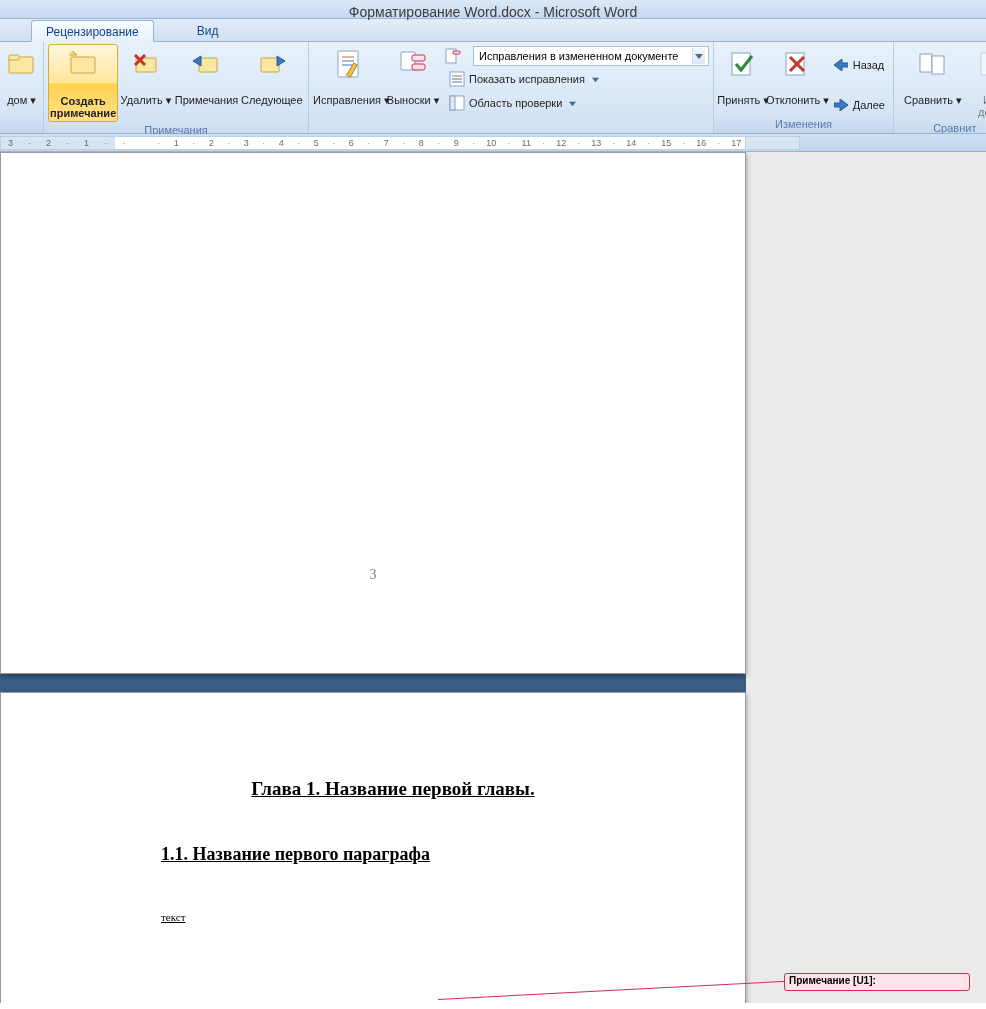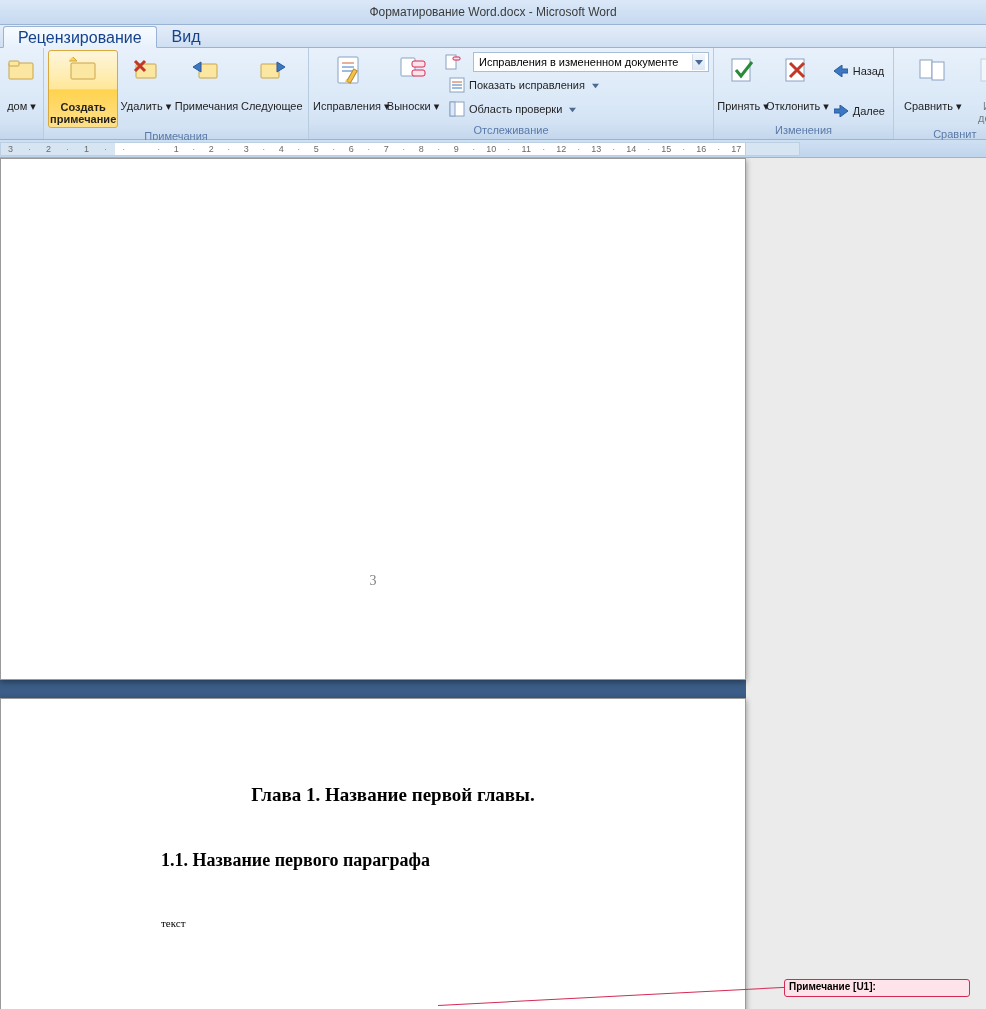--- a/index.html
+++ b/index.html
@@ -5,47 +5,48 @@
   * { box-sizing: border-box; margin: 0; padding: 0; }
   body {
     font-family: 'Segoe UI', Tahoma, sans-serif;
     font-size: 11px;
     background: #ffffff;
     overflow: hidden;
     width: 986px;
     height: 1009px;
   }
   .titlebar {
-    height: 25px;
+    height: 19px;
     background: linear-gradient(to bottom, #dbe8f8, #c6d9f0);
     border-bottom: 1px solid #9ab3d5;
     text-align: center;
     line-height: 25px;
-    font-size: 12px;
+    font-size: 14px;
     color: #3b3b3b;
   }
   .tabs-row {
     height: 23px;
     background: linear-gradient(to bottom, #e4edf9, #cfdff2);
     display: flex;
     align-items: flex-end;
     border-bottom: 1px solid #9ab3d5;
     padding-left: 3px;
   }
   .tab {
     height: 22px;
     padding: 0 14px;
     line-height: 22px;
-    font-size: 16px;
+    font-size: 12px;
     color: #15428b;
     cursor: pointer;
     border: 1px solid transparent;
     border-bottom: none;
     border-top-left-radius: 3px;
     border-top-right-radius: 3px;
+    margin-left: 28px;
   }
   .tab.active {
     background: linear-gradient(to bottom, #f7fbff, #e8f1fb);
     border: 1px solid #9ab3d5;
     border-bottom: 1px solid #e8f1fb;
     position: relative;
     top: 1px;
   }
   .ribbon {
     height: 92px;
@@ -134,21 +135,21 @@
     position:absolute; background:#fff; box-shadow: 0 2px 6px rgba(0,0,0,.4);
     border:1px solid #9a9a9a;
   }
   .page1 { left:0; top:0; width:746px; height:522px; }
   .page2 { left:0; top:540px; width:746px; height:500px; }
   .margin-shade {
     position:absolute; left:746px; top:0; bottom:0; width:240px;
     background: #ebebeb;
   }
   .page .pgnum { position:absolute; left:50%; transform:translateX(-50%); font-family:'Times New Roman',serif; font-size:14px; color:#808080;}
-  .doc { font-family:'Times New Roman', serif; color:#000; position:absolute; }
+  .doc { font-family:'Times New Roman', serif; color:#000; position:absolute;text-decoration:underline; }
   .doc h1c { display:block; text-align:center; font-weight:bold; font-size:19px; }
   .doc .h2 { font-weight:bold; font-size:18px; margin-top:44px; }
   .doc .body { font-size:11px; margin-top:46px; }
   .comment-line {
     position:absolute; border-top:1px solid #d42a54; transform-origin:left center;
   }
   .comment-box {
     position:absolute; width:186px; height:18px;
     background:#ffe3ea; border:1.5px solid #d42a54; border-radius:3px;
     font-size:10px; font-weight:bold; color:#000; padding:1px 4px;
@@ -293,21 +294,20 @@
                 <rect x="1" y="1" width="5" height="14" fill="#dbe8f8" stroke="#8aa2c0"></rect>
               </svg>
           </span>
           <span>Область проверки</span>
           <svg class="dd-arrow" viewBox="0 0 8 8">
               <polygon points="0,2 8,2 4,7" fill="#4a6a92"></polygon>
             </svg>
         </div>
       </div>
     </div>
-    <div class="rgroup-label">Отслеживание</div>
   </div>
 
   <div class="rgroup" style="width:180px;">
     <div class="rgroup-body">
       <div class="vbtn">
         <span class="icn">
           <svg width="30" height="28" viewBox="0 0 30 28">
               <rect x="4" y="3" width="18" height="22" fill="#fff" stroke="#8aa2c0"></rect>
               <polyline points="8,14 13,20 24,6" fill="none" stroke="#2a8a3a" stroke-width="3"></polyline>
             </svg>

